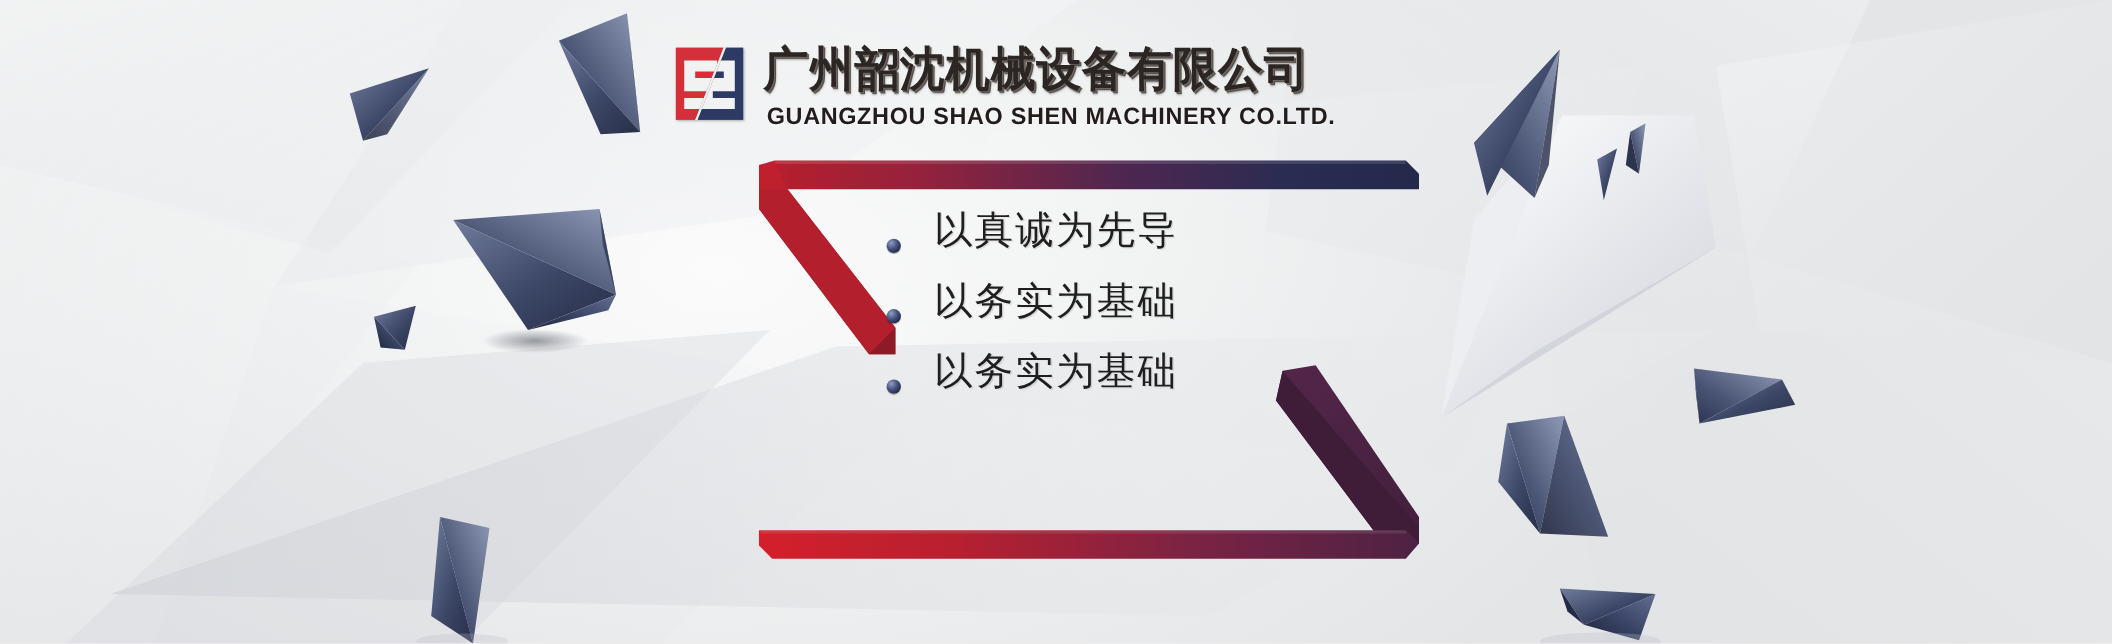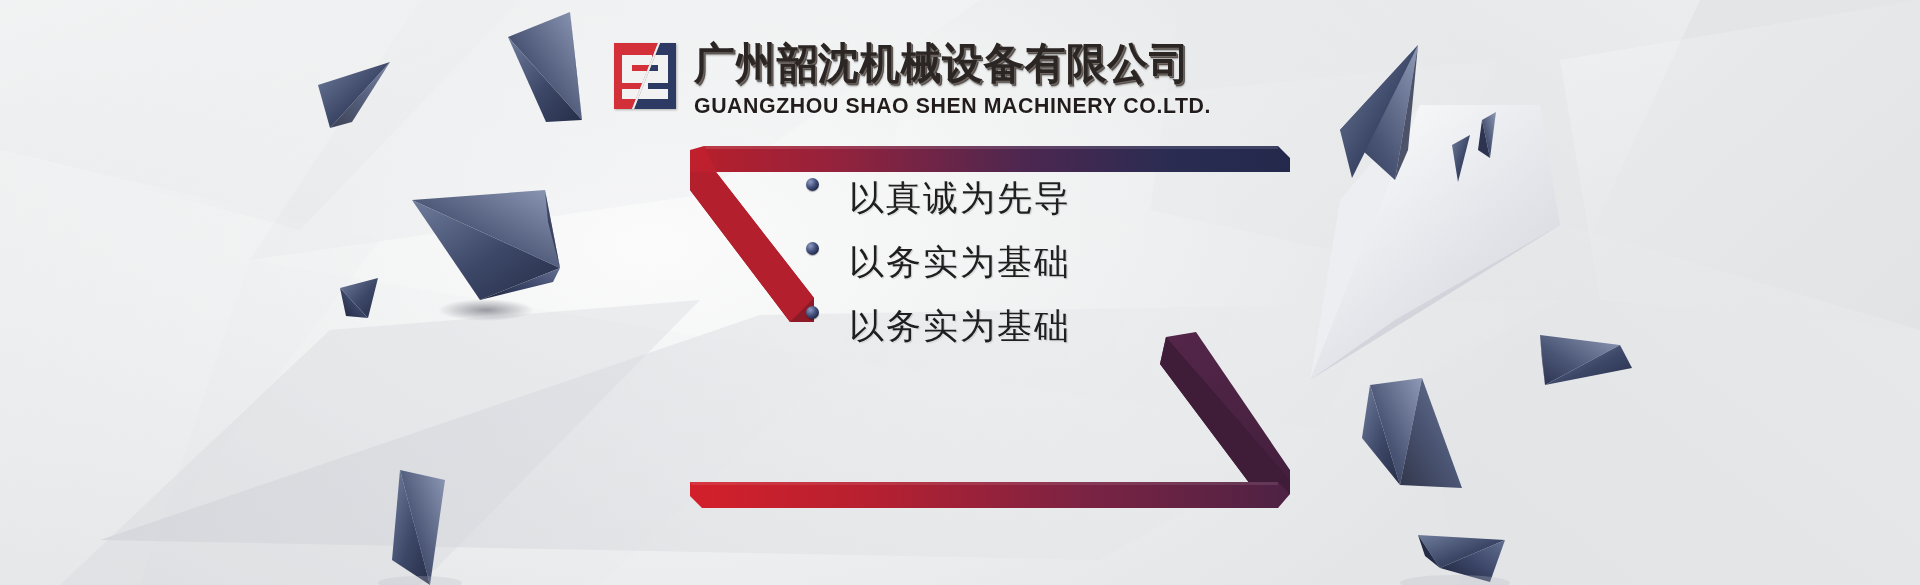--- a/index.html
+++ b/index.html
@@ -14,21 +14,21 @@
   .bg-base{position:absolute;inset:0;
     background:
       radial-gradient(ellipse 900px 520px at 34% 42%, #fbfbfc 0%, #f2f3f3 42%, #e9eaeb 76%, #e4e5e7 100%);
   }
   .bg-svg{position:absolute;inset:0;width:1920px;height:585px;}
 
   
   .logo-block{position:absolute;left:614px;top:38px;display:flex;align-items:flex-start;}
   .logo-mark{position:relative;width:62px;height:66px;flex:0 0 auto;margin-top:5px;}
   .logo-mark svg{display:block;filter:drop-shadow(1px 1px 1px rgba(0,0,0,.28));}
-  .logo-text{margin-left:18px;display:flex;flex-direction:column;}
+  .logo-text{margin-left:18px;display:flex;flex-direction:column;align-items:center;}
   .cn-name{
     font-family:"DejaVu Sans","Liberation Sans",sans-serif;
     font-size:43px;line-height:50px;font-weight:bold;
     letter-spacing:1px;color:#2b2523;
     transform:scaleX(.94);transform-origin:left center;
     white-space:nowrap;
     text-shadow:
       1px 1px 0 #6f6762, 2px 2px 0 #57504c,
       2px 3px 2px rgba(0,0,0,.35);
   }
@@ -37,21 +37,21 @@
     color:#221d1c;white-space:nowrap;margin-top:6px;
     transform:scaleX(.99);transform-origin:left center;
     text-shadow:0 1px 0 rgba(255,255,255,.5);
   }
 
   
   .bracket-svg{position:absolute;left:690px;top:132px;width:600px;height:405px;}
 
   
   .slogans{position:absolute;left:806px;top:178px;width:420px;}
-  .slogan-row{display:flex;align-items:flex-start;height:52px;margin-bottom:12px;}
+  .slogan-row{display:flex;align-items:flex-end;height:52px;margin-bottom:12px;}
   .bullet{
     width:13px;height:13px;border-radius:50%;flex:0 0 auto;
     background:radial-gradient(circle at 33% 30%, #8f9ec4 0%, #46537f 42%, #1e2547 78%, #141a33 100%);
     box-shadow:0 1px 1px rgba(0,0,0,.3);
   }
   .slogan-txt{
     margin-left:30px;
     font-family:"DejaVu Sans","Liberation Sans",sans-serif;
     font-size:35px;line-height:40px;color:#1f1f20;
     letter-spacing:2px;white-space:nowrap;

